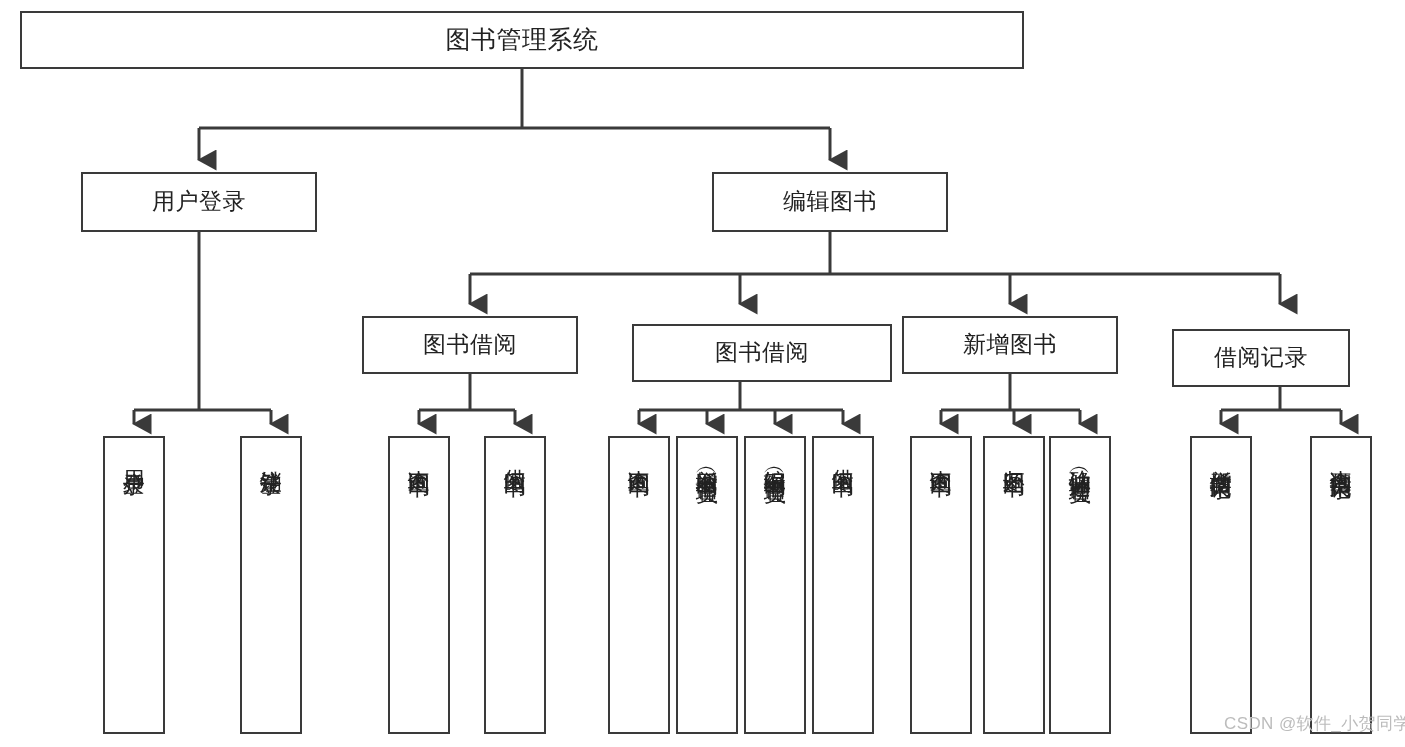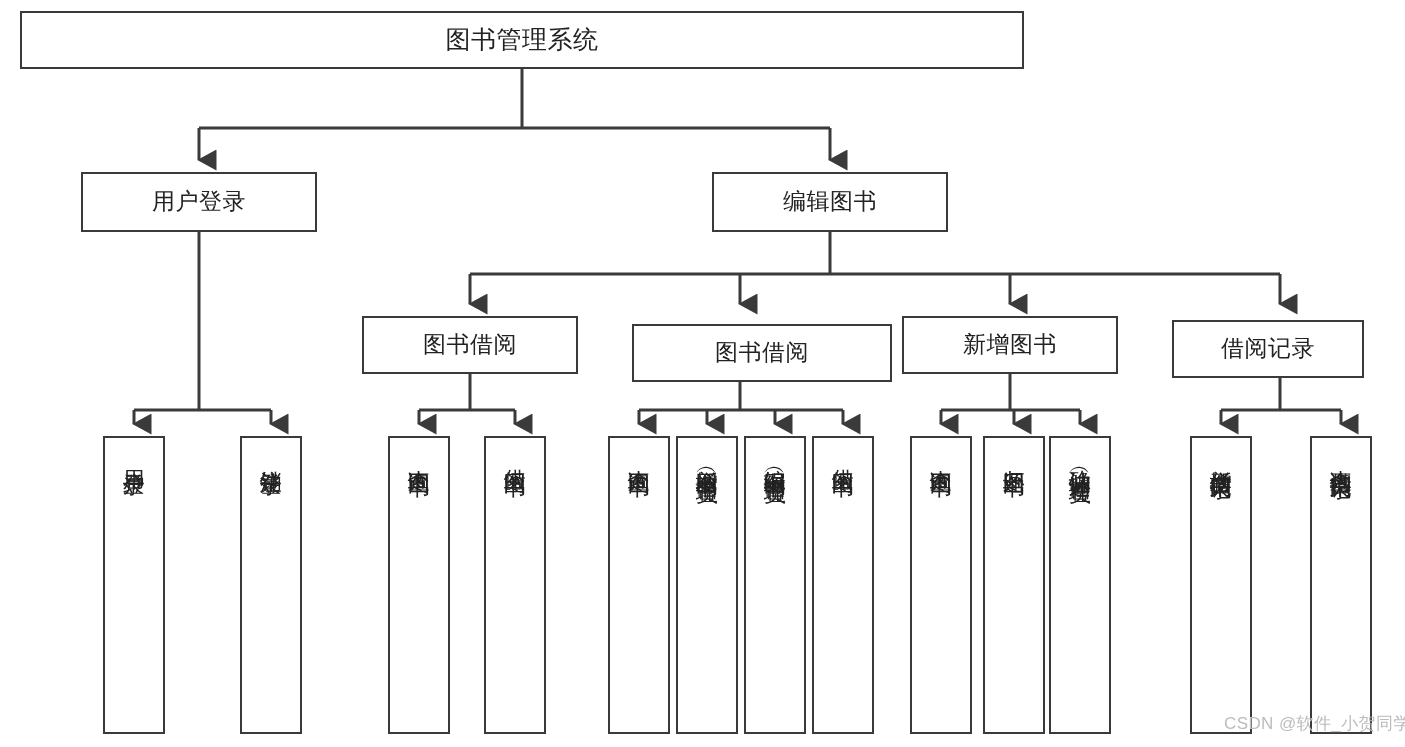--- a/index.html
+++ b/index.html
@@ -104,21 +104,21 @@
       </div>
       <div class="node-box level3" style="left: 362px; top: 316px; width: 216px; height: 58px;">
         <span class="node-label">图书借阅</span>
       </div>
       <div class="node-box level3" style="left: 632px; top: 324px; width: 260px; height: 58px;">
         <span class="node-label">图书借阅</span>
       </div>
       <div class="node-box level3" style="left: 902px; top: 316px; width: 216px; height: 58px;">
         <span class="node-label">新增图书</span>
       </div>
-      <div class="node-box level3" style="left: 1172px; top: 320px; width: 192px; height: 58px;">
+      <div class="node-box level3" style="left: 1172px; top: 329px; width: 178px; height: 58px;">
         <span class="node-label">借阅记录</span>
       </div>
       <div class="node-box leaf" style="left: 103px; top: 436px; width: 62px; height: 298px;">
         <span class="node-label">用户登录</span>
       </div>
       <div class="node-box leaf" style="left: 240px; top: 436px; width: 62px; height: 298px;">
         <span class="node-label">注销登录</span>
       </div>
       <div class="node-box leaf" style="left: 388px; top: 436px; width: 62px; height: 298px;">
         <span class="node-label">查询图书</span>

